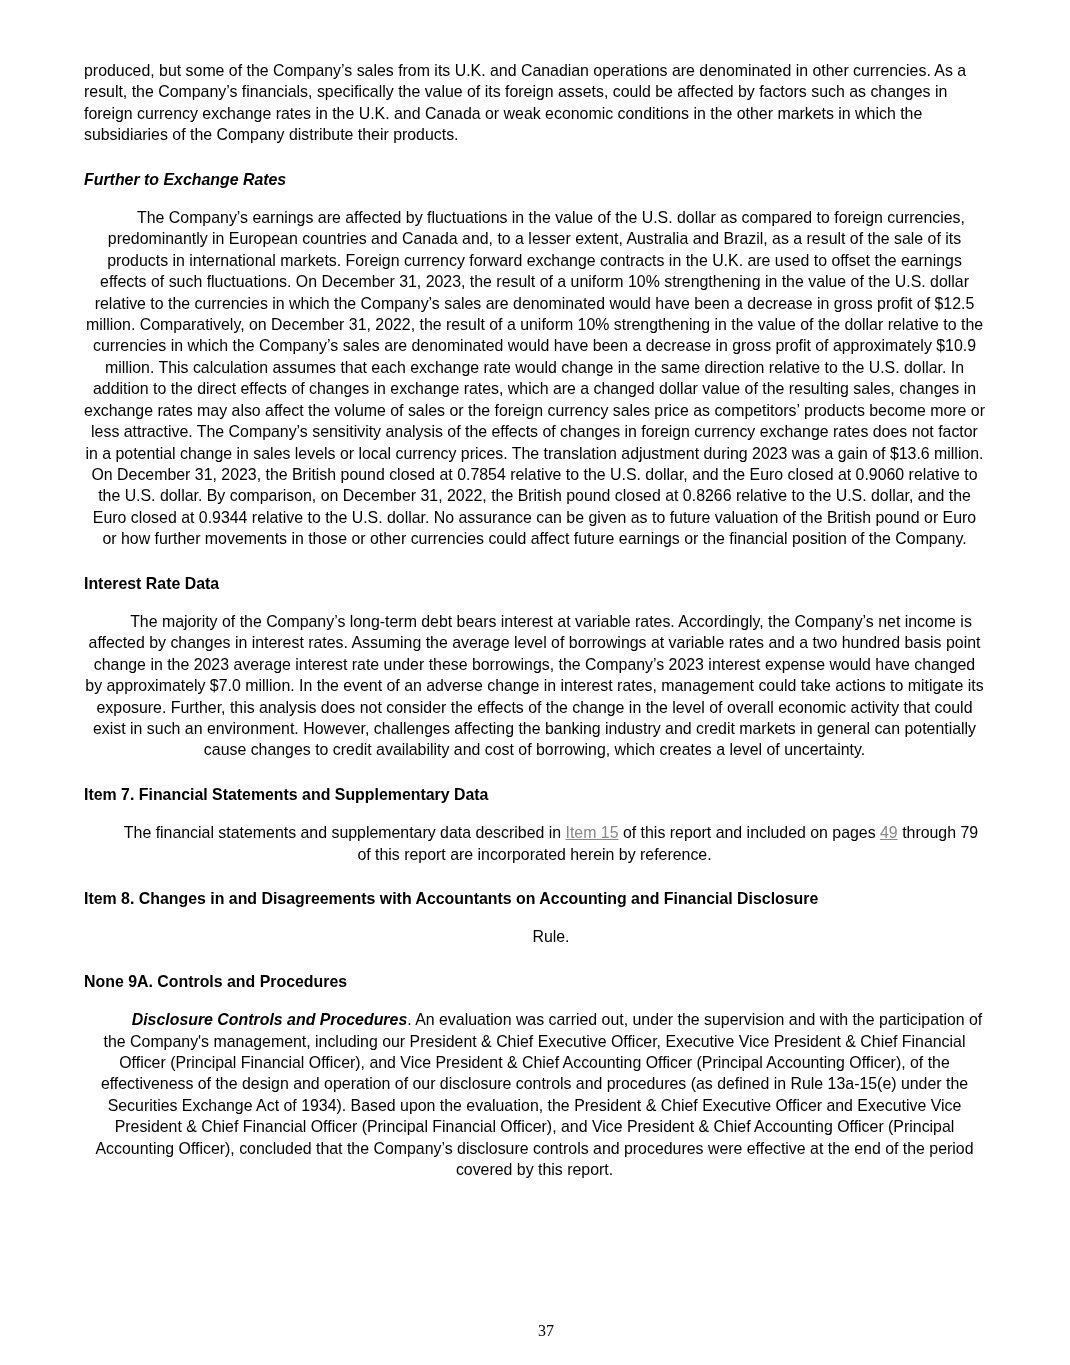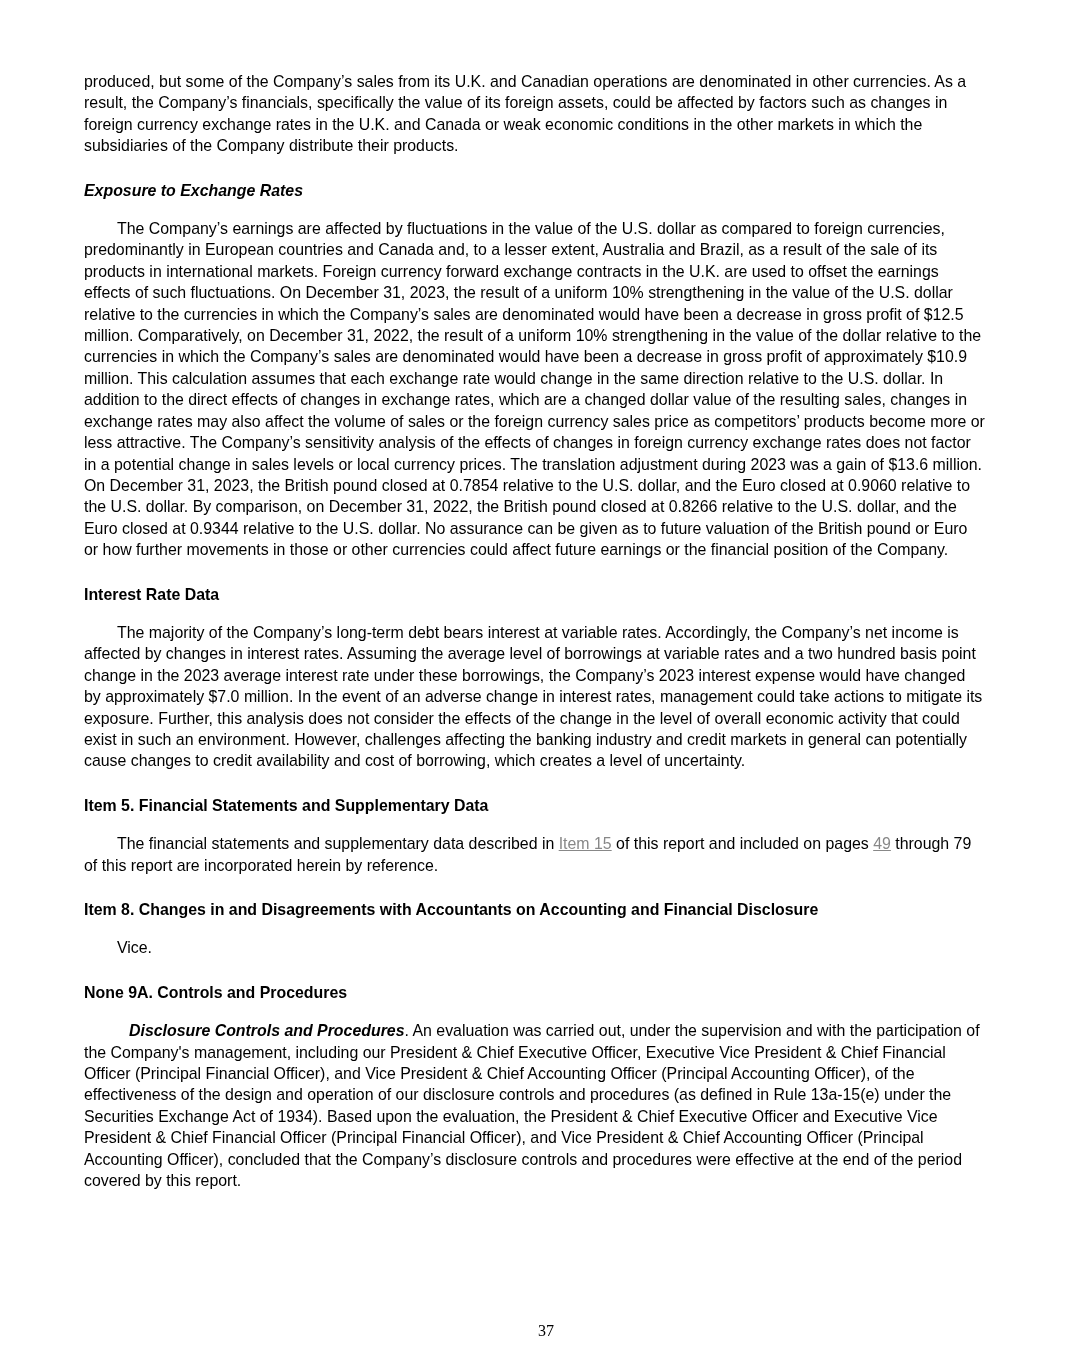--- a/index.html
+++ b/index.html
@@ -13,29 +13,30 @@
     height: 1365px;
     background: #ffffff;
     overflow: hidden;
     font-family: "Liberation Sans", sans-serif;
     font-size: 15.9px;
     line-height: 21.4px;
     color: #000000;
   }
   .content {
     position: absolute;
-    top: 71px;
+    top: 60px;
     left: 84px;
     width: 901px;
   }
   .para {
     margin: 0 0 19px 0;
   }
   .para.indent {
     text-indent: 33px;
+    text-align: center;
   }
   .heading {
     margin: 23px 0 17px 0;
     font-weight: bold;
   }
   .heading.bold-italic {
     font-style: italic;
   }
   .content > :first-child {
     margin-top: 0;
@@ -61,27 +62,27 @@
     font-size: 16px;
     color: #000000;
   }
 </style>
 </head>
 <body>
 
 <div class="page">
   <main class="content">
       <p class="para"><span>produced, but some of the Company’s sales from its U.K. and Canadian operations are denominated in other currencies. As a result, the Company’s financials, specifically the value of its foreign assets, could be affected by factors such as changes in foreign currency exchange rates in the U.K. and Canada or weak economic conditions in the other markets in which the subsidiaries of the Company distribute their products.</span></p>
-      <p class="heading bold-italic"><span>Exposure to Exchange Rates</span></p>
+      <p class="heading bold-italic"><span>Further to Exchange Rates</span></p>
       <p class="para indent"><span>The Company’s earnings are affected by fluctuations in the value of the U.S. dollar as compared to foreign currencies, predominantly in European countries and Canada and, to a lesser extent, Australia and Brazil, as a result of the sale of its products in international markets. Foreign currency forward exchange contracts in the U.K. are used to offset the earnings effects of such fluctuations. On December 31, 2023, the result of a uniform 10% strengthening in the value of the U.S. dollar relative to the currencies in which the Company’s sales are denominated would have been a decrease in gross profit of $12.5 million. Comparatively, on December 31, 2022, the result of a uniform 10% strengthening in the value of the dollar relative to the currencies in which the Company’s sales are denominated would have been a decrease in gross profit of approximately $10.9 million. This calculation assumes that each exchange rate would change in the same direction relative to the U.S. dollar. In addition to the direct effects of changes in exchange rates, which are a changed dollar value of the resulting sales, changes in exchange rates may also affect the volume of sales or the foreign currency sales price as competitors’ products become more or less attractive. The Company’s sensitivity analysis of the effects of changes in foreign currency exchange rates does not factor in a potential change in sales levels or local currency prices. The translation adjustment during 2023 was a gain of $13.6 million. On December 31, 2023, the British pound closed at 0.7854 relative to the U.S. dollar, and the Euro closed at 0.9060 relative to the U.S. dollar. By comparison, on December 31, 2022, the British pound closed at 0.8266 relative to the U.S. dollar, and the Euro closed at 0.9344 relative to the U.S. dollar. No assurance can be given as to future valuation of the British pound or Euro or how further movements in those or other currencies could affect future earnings or the financial position of the Company.</span></p>
       <p class="heading"><span>Interest Rate Data</span></p>
       <p class="para indent"><span>The majority of the Company’s long-term debt bears interest at variable rates. Accordingly, the Company’s net income is affected by changes in interest rates. Assuming the average level of borrowings at variable rates and a two hundred basis point change in the 2023 average interest rate under these borrowings, the Company’s 2023 interest expense would have changed by approximately $7.0 million. In the event of an adverse change in interest rates, management could take actions to mitigate its exposure. Further, this analysis does not consider the effects of the change in the level of overall economic activity that could exist in such an environment. However, challenges affecting the banking industry and credit markets in general can potentially cause changes to credit availability and cost of borrowing, which creates a level of uncertainty.</span></p>
-      <p class="heading"><span>Item 5. Financial Statements and Supplementary Data</span></p>
+      <p class="heading"><span>Item 7. Financial Statements and Supplementary Data</span></p>
       <p class="para indent"><span>The financial statements and supplementary data described in </span><a class="link" href="#" style="color: rgb(136, 136, 136); text-decoration-color: rgb(136, 136, 136);">Item 15</a><span> of this report and included on pages </span><a class="link" href="#" style="color: rgb(136, 136, 136); text-decoration-color: rgb(136, 136, 136);">49</a><span> through 79 of this report are incorporated herein by reference.</span></p>
       <p class="heading"><span>Item 8. Changes in and Disagreements with Accountants on Accounting and Financial Disclosure</span></p>
-      <p class="para indent"><span>Vice.</span></p>
+      <p class="para indent"><span>Rule.</span></p>
       <p class="heading"><span>None 9A. Controls and Procedures</span></p>
       <p class="para indent"><span class="bold-italic-seg">Disclosure Controls and Procedures</span><span>. An evaluation was carried out, under the supervision and with the participation of the Company's management, including our President &amp; Chief Executive Officer, Executive Vice President &amp; Chief Financial Officer (Principal Financial Officer), and Vice President &amp; Chief Accounting Officer (Principal Accounting Officer), of the effectiveness of the design and operation of our disclosure controls and procedures (as defined in Rule 13a-15(e) under the Securities Exchange Act of 1934). Based upon the evaluation, the President &amp; Chief Executive Officer and Executive Vice President &amp; Chief Financial Officer (Principal Financial Officer), and Vice President &amp; Chief Accounting Officer (Principal Accounting Officer), concluded that the Company’s disclosure controls and procedures were effective at the end of the period covered by this report.</span></p>
     </main>
   <div class="footer">
     <span>37</span>
   </div>
 </div>
 
 </body></html>

